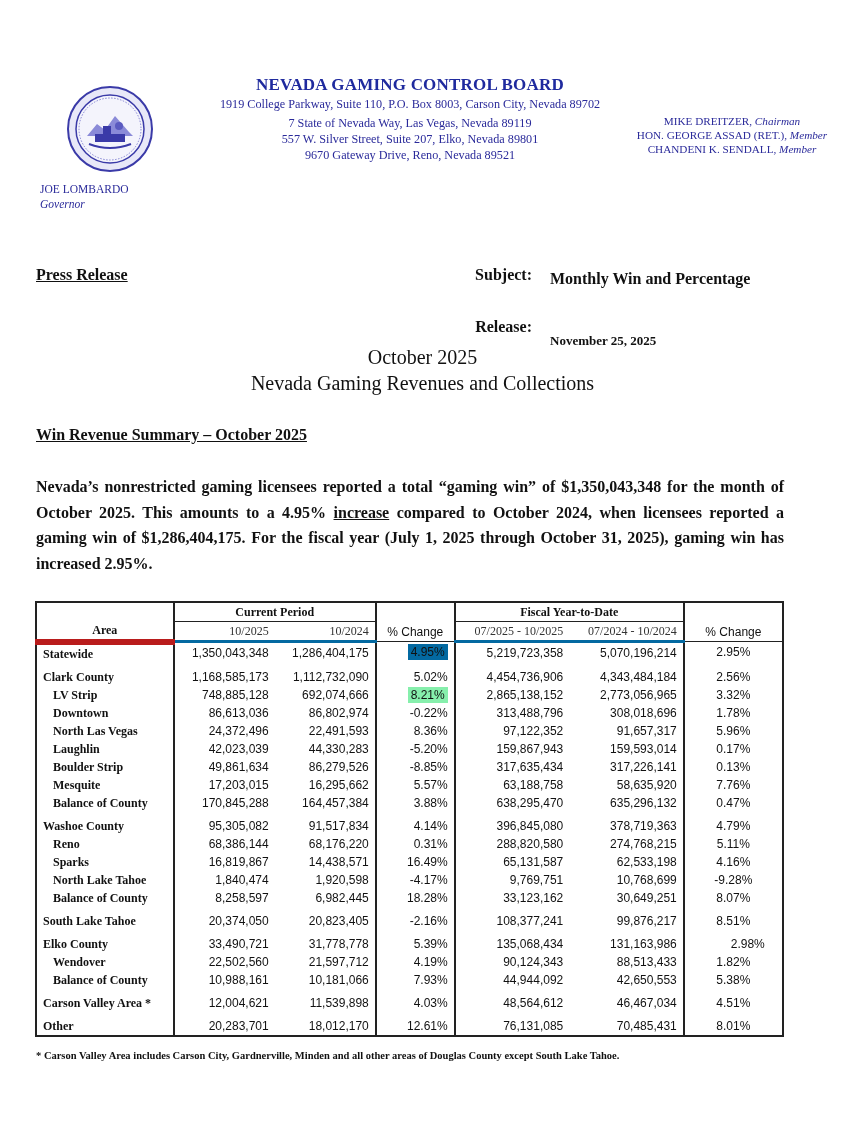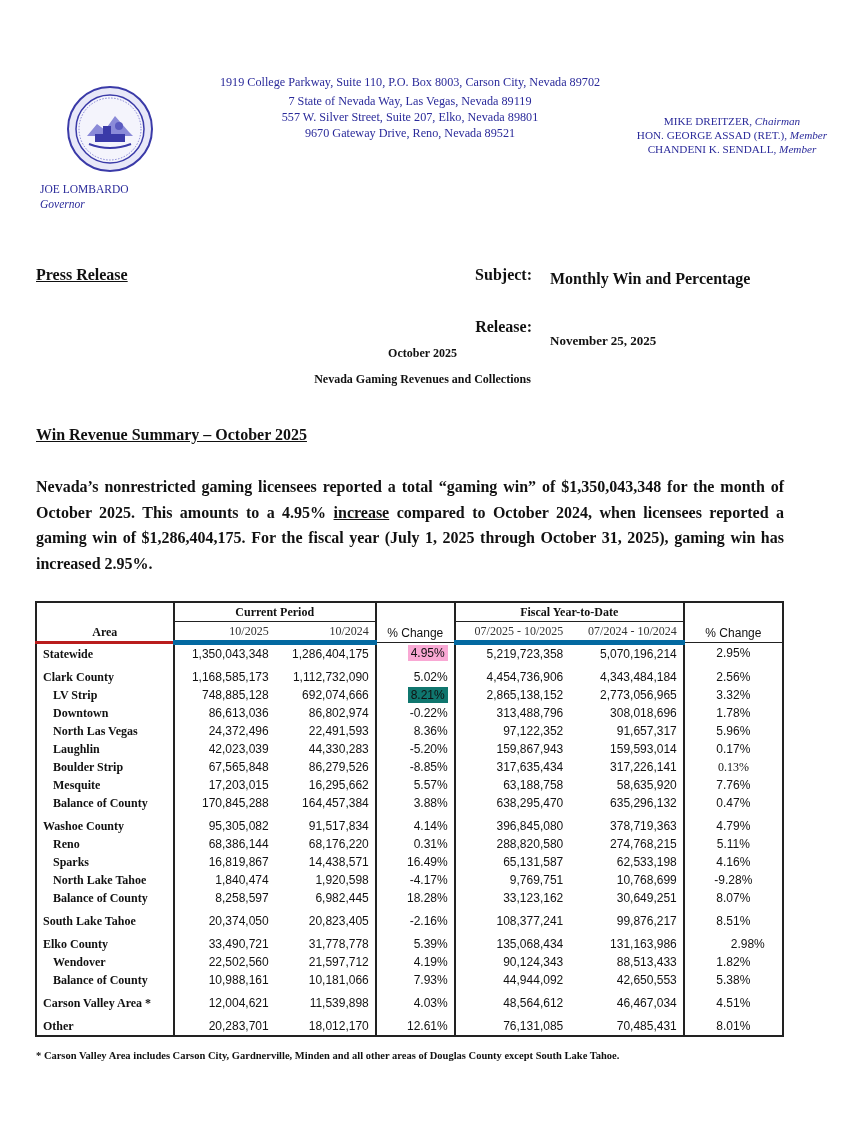--- a/index.html
+++ b/index.html
@@ -12,36 +12,36 @@
   .board .name { font-weight: bold; font-size: 17px; letter-spacing: 0.2px; line-height: 22px; color: #1f2a9e; }
   .board .addr { font-size: 12.2px; line-height: 16px; }
   .board .addr.gap { margin-top: 3px; }
   .members { left: 622px; top: 114px; width: 220px; text-align: center; color: #2a2a9a; font-size: 11.2px; line-height: 14px; }
   .members i { font-style: italic; }
   .pr { left: 36px; top: 266px; font-weight: bold; font-size: 16px; text-decoration: underline; }
   .subj-label { left: 470px; top: 266px; width: 62px; text-align: right; font-weight: bold; font-size: 16px; }
   .subj-val { left: 550px; top: 266px; font-weight: bold; font-size: 16px; line-height: 26px; }
   .rel-label { left: 470px; top: 318px; width: 62px; text-align: right; font-weight: bold; font-size: 16px; }
   .rel-val { left: 550px; top: 333px; font-weight: bold; font-size: 13px; }
-  .center-title { left: 0; width: 845px; text-align: center; font-weight: bold; font-size: 12px; }
+  .center-title { left: 0; width: 845px; text-align: center; font-weight: normal; font-size: 20px; }
   .section { left: 36px; top: 426px; font-weight: bold; font-size: 16px; text-decoration: underline; }
   .para { left: 36px; top: 474px; width: 748px; font-weight: bold; font-size: 16px; line-height: 25.5px; text-align: justify; }
   .para u { text-decoration: underline; }
 
   table.rev { position: absolute; left: 35px; top: 601px; width: 749px; border-collapse: collapse; border: 2px solid #222; font-size: 12px; }
   table.rev td, table.rev th { padding: 0 6px; height: 18px; line-height: 18px; }
   table.rev .num { font-family: "Liberation Sans", sans-serif; text-align: right; }
   table.rev .hdr-group { font-family: "Liberation Serif", serif; font-weight: bold; text-align: center; border-bottom: 1px solid #222; font-size: 12px; }
   table.rev .hdr-sub { font-family: "Liberation Serif", serif; text-align: right; font-size: 12px; color: #333; }
   table.rev .hdr-pct { font-family: "Liberation Sans", sans-serif; text-align: center; font-size: 12px; }
   table.rev .area-h { font-family: "Liberation Serif", serif; font-weight: bold; text-align: center; }
   table.rev .area { font-family: "Liberation Serif", serif; font-weight: bold; text-align: left; white-space: nowrap; }
   table.rev .area.sub { padding-left: 16px; }
   table.rev .bl { border-left: 2px solid #222; }
-  table.rev .headrow-end td { border-bottom: 5px solid #0369a1; margin-top: 20px; }
+  table.rev .headrow-end td { border-bottom: 3px solid #0369a1; margin-top: 20px; }
   table.rev tr.gap td { padding-top: 5px; }
   .hl { background: #f4a9a9; padding: 0 3px; display: inline-block; line-height: 16px; }
   .foot { left: 36px; top: 1050px; font-weight: bold; font-size: 10.5px; }
 </style>
 </head>
 <body>
 
 <div class="abs letterhead-seal">
   <svg width="86" height="86" viewBox="0 0 86 86">
     <circle cx="43" cy="43" r="42" fill="#e8e8f8" stroke="#3a3aa8" stroke-width="2"></circle>
@@ -53,20 +53,21 @@
     <circle cx="52" cy="40" r="4" fill="#5a5ac0"></circle>
     <path d="M22 58 Q43 66 64 58" fill="none" stroke="#3a3aa8" stroke-width="2"></path>
   </svg>
 </div>
 <div class="abs gov">
   <div>JOE LOMBARDO</div>
   <div class="title">Governor</div>
 </div>
 
 <div class="abs board">
+  <div class="name">NEVADA GAMING CONTROL BOARD</div>
   <div class="addr">1919 College Parkway, Suite 110, P.O. Box 8003, Carson City, Nevada 89702</div>
   <div class="addr gap">7 State of Nevada Way, Las Vegas, Nevada 89119</div>
   <div class="addr">557 W. Silver Street, Suite 207, Elko, Nevada 89801</div>
   <div class="addr">9670 Gateway Drive, Reno, Nevada 89521</div>
 </div>
 
 <div class="abs members">
   <div><span>MIKE DREITZER,</span> <i>Chairman</i></div>
   <div><span>HON. GEORGE ASSAD (RET.),</span> <i>Member</i></div>
   <div><span>CHANDENI K. SENDALL,</span> <i>Member</i></div>
@@ -81,57 +82,57 @@
 <div class="abs rel-val">November 25, 2025</div>
 <div class="abs center-title" style="top:346px;">October 2025</div>
 <div class="abs center-title" style="top:372px;">Nevada Gaming Revenues and Collections</div>
 
 <div class="abs section">Win Revenue Summary – October 2025</div>
 <div class="abs para"><span>Nevada’s nonrestricted gaming licensees reported a total “gaming win” of $1,350,043,348 for the month of October 2025.  This amounts to a 4.95% </span><u>increase</u><span> compared to October 2024, when licensees reported a gaming win of $1,286,404,175.  For the fiscal year (July 1, 2025 through October 31, 2025), gaming win has increased 2.95%.</span></div>
 
 <table class="rev">
   <tbody>
       <tr>
-    <td rowspan="2" class="area-h" style="vertical-align:bottom; border-bottom:3px solid #b91c1c;">Area</td>
+    <td rowspan="2" class="area-h" style="vertical-align:bottom; border-bottom:6px solid #b91c1c;">Area</td>
     <td colspan="2" class="hdr-group bl">Current Period</td>
     <td rowspan="2" class="hdr-pct bl" style="vertical-align:bottom; border-bottom:1px solid #222;">% Change</td>
     <td colspan="2" class="hdr-group bl">Fiscal Year-to-Date</td>
     <td rowspan="2" class="hdr-pct bl" style="vertical-align:bottom; border-bottom:1px solid #222;">% Change</td>
   </tr>
   <tr class="headrow-end">
     <td class="hdr-sub bl">10/2025</td>
     <td class="hdr-sub">10/2024</td>
     <td class="hdr-sub bl">07/2025 - 10/2025</td>
     <td class="hdr-sub">07/2024 - 10/2024</td>
   </tr>
   </tbody>
     <tbody id="rows">
       <tr>
         <td class="area">Statewide</td>
         <td class="num bl">1,350,043,348</td>
         <td class="num">1,286,404,175</td>
-        <td class="num bl"><span class="hl" style="background: #f9a8d4;">4.95%</span></td>
+        <td class="num bl"><span class="hl" style="background: #0369a1;">4.95%</span></td>
         <td class="num bl">5,219,723,358</td>
         <td class="num">5,070,196,214</td>
         <td class="num bl" style="text-align: center;">2.95%</td>
       </tr>
       <tr class="gap">
         <td class="area">Clark County</td>
         <td class="num bl">1,168,585,173</td>
         <td class="num">1,112,732,090</td>
         <td class="num bl">5.02%</td>
         <td class="num bl">4,454,736,906</td>
         <td class="num">4,343,484,184</td>
         <td class="num bl" style="text-align: center;">2.56%</td>
       </tr>
       <tr>
         <td class="area sub">LV Strip</td>
         <td class="num bl">748,885,128</td>
         <td class="num">692,074,666</td>
-        <td class="num bl"><span class="hl" style="background: #0f766e;">8.21%</span></td>
+        <td class="num bl"><span class="hl" style="background: #86efac;">8.21%</span></td>
         <td class="num bl">2,865,138,152</td>
         <td class="num">2,773,056,965</td>
         <td class="num bl" style="text-align: center;">3.32%</td>
       </tr>
       <tr>
         <td class="area sub">Downtown</td>
         <td class="num bl">86,613,036</td>
         <td class="num">86,802,974</td>
         <td class="num bl">-0.22%</td>
         <td class="num bl">313,488,796</td>
@@ -151,26 +152,26 @@
         <td class="area sub">Laughlin</td>
         <td class="num bl">42,023,039</td>
         <td class="num">44,330,283</td>
         <td class="num bl">-5.20%</td>
         <td class="num bl">159,867,943</td>
         <td class="num">159,593,014</td>
         <td class="num bl" style="text-align: center;">0.17%</td>
       </tr>
       <tr>
         <td class="area sub">Boulder Strip</td>
-        <td class="num bl">67,565,848</td>
+        <td class="num bl">49,861,634</td>
         <td class="num">86,279,526</td>
         <td class="num bl">-8.85%</td>
         <td class="num bl">317,635,434</td>
         <td class="num">317,226,141</td>
-        <td class="num bl" style="text-align: center; font-family: Liberation Serif, serif;">0.13%</td>
+        <td class="num bl" style="text-align: center;">0.13%</td>
       </tr>
       <tr>
         <td class="area sub">Mesquite</td>
         <td class="num bl">17,203,015</td>
         <td class="num">16,295,662</td>
         <td class="num bl">5.57%</td>
         <td class="num bl">63,188,758</td>
         <td class="num">58,635,920</td>
         <td class="num bl" style="text-align: center;">7.76%</td>
       </tr>

